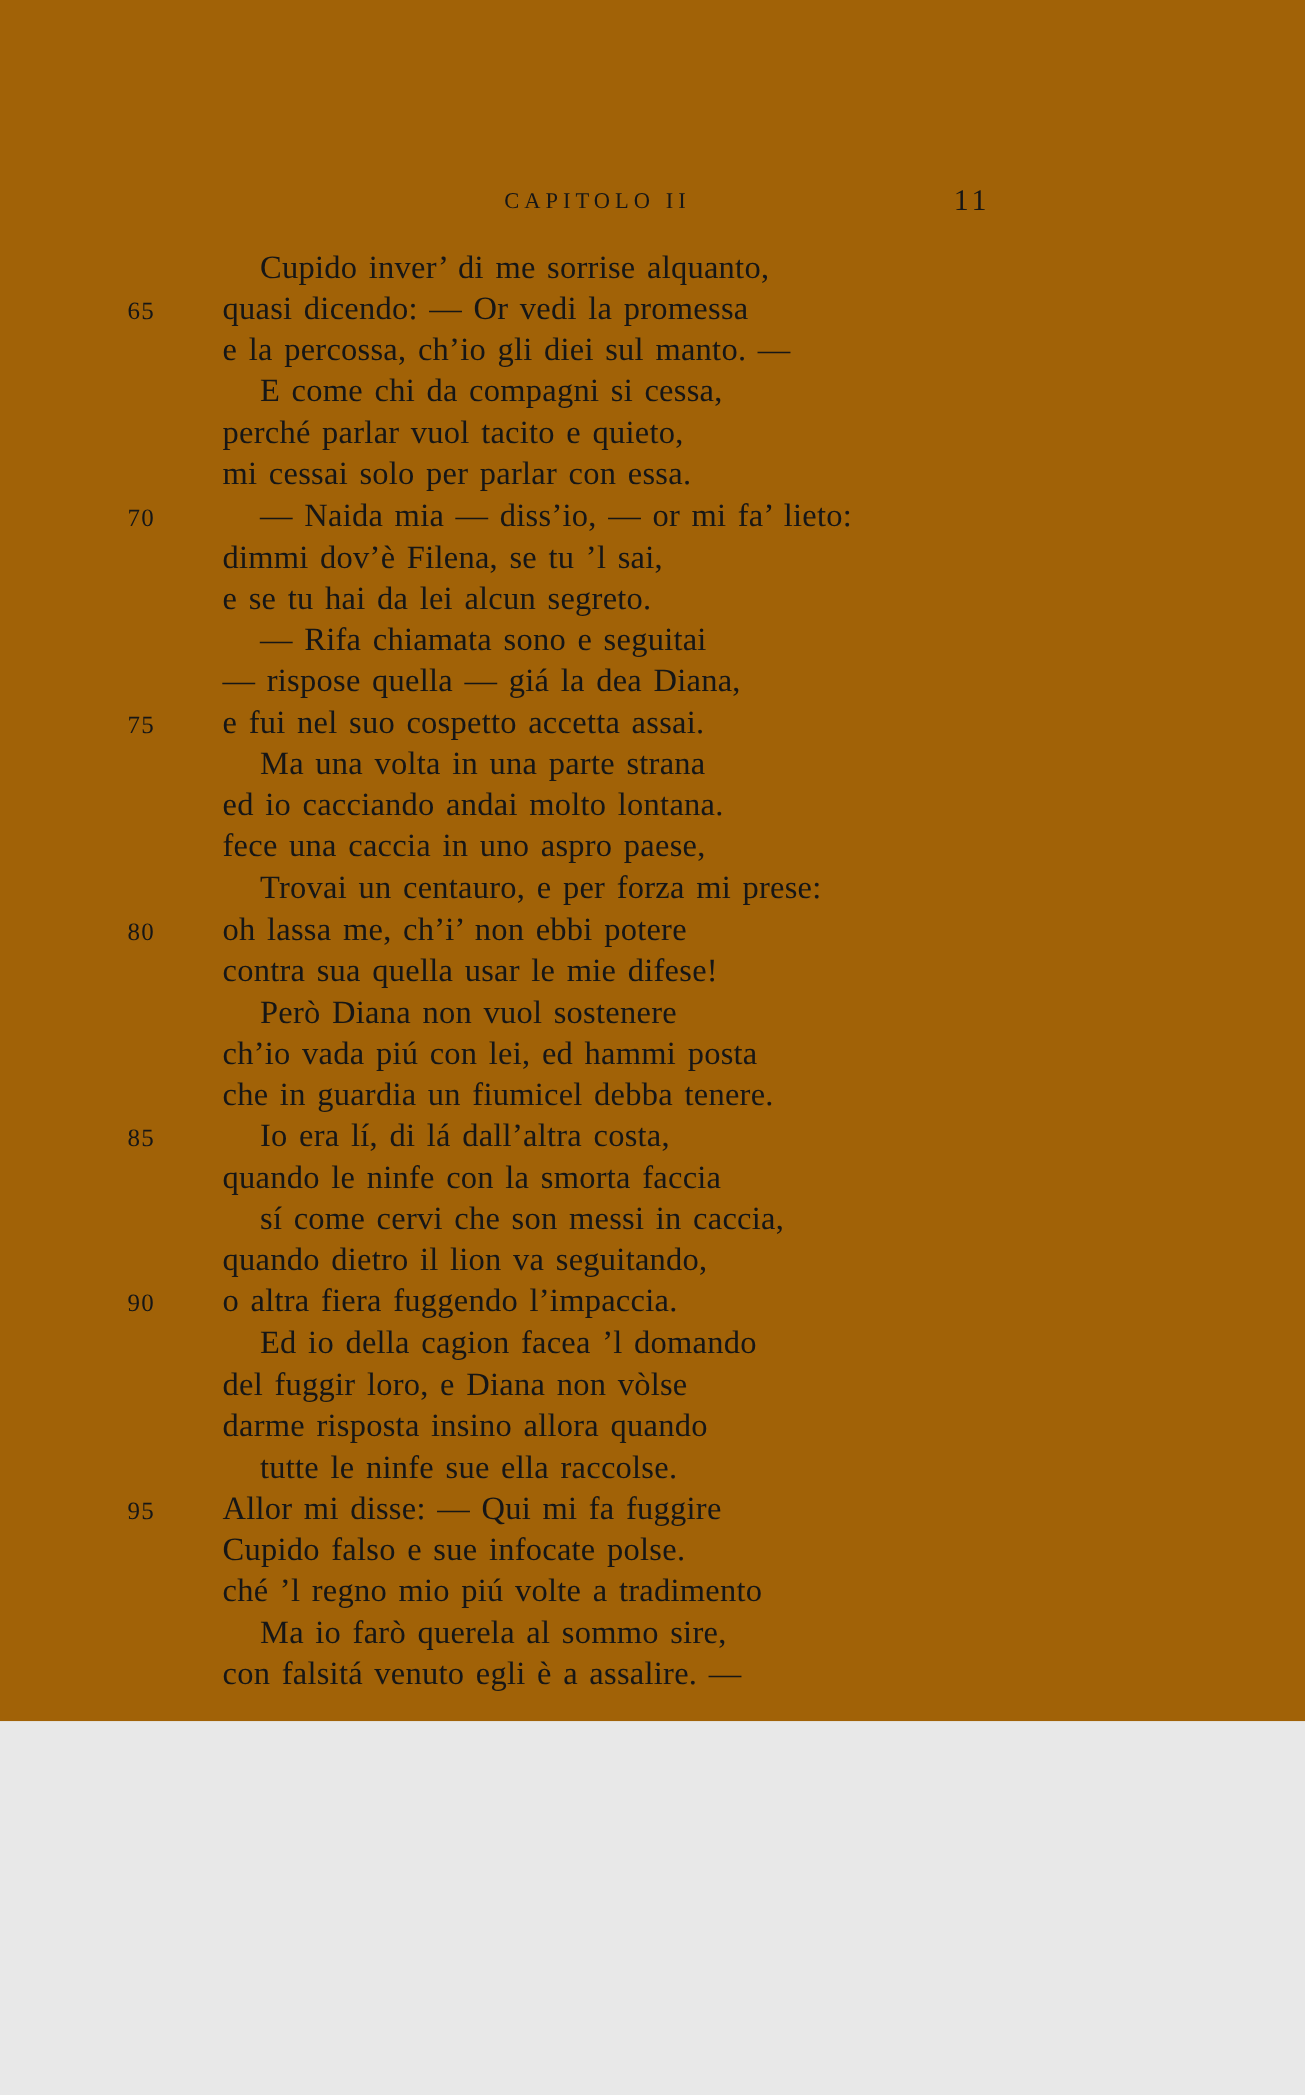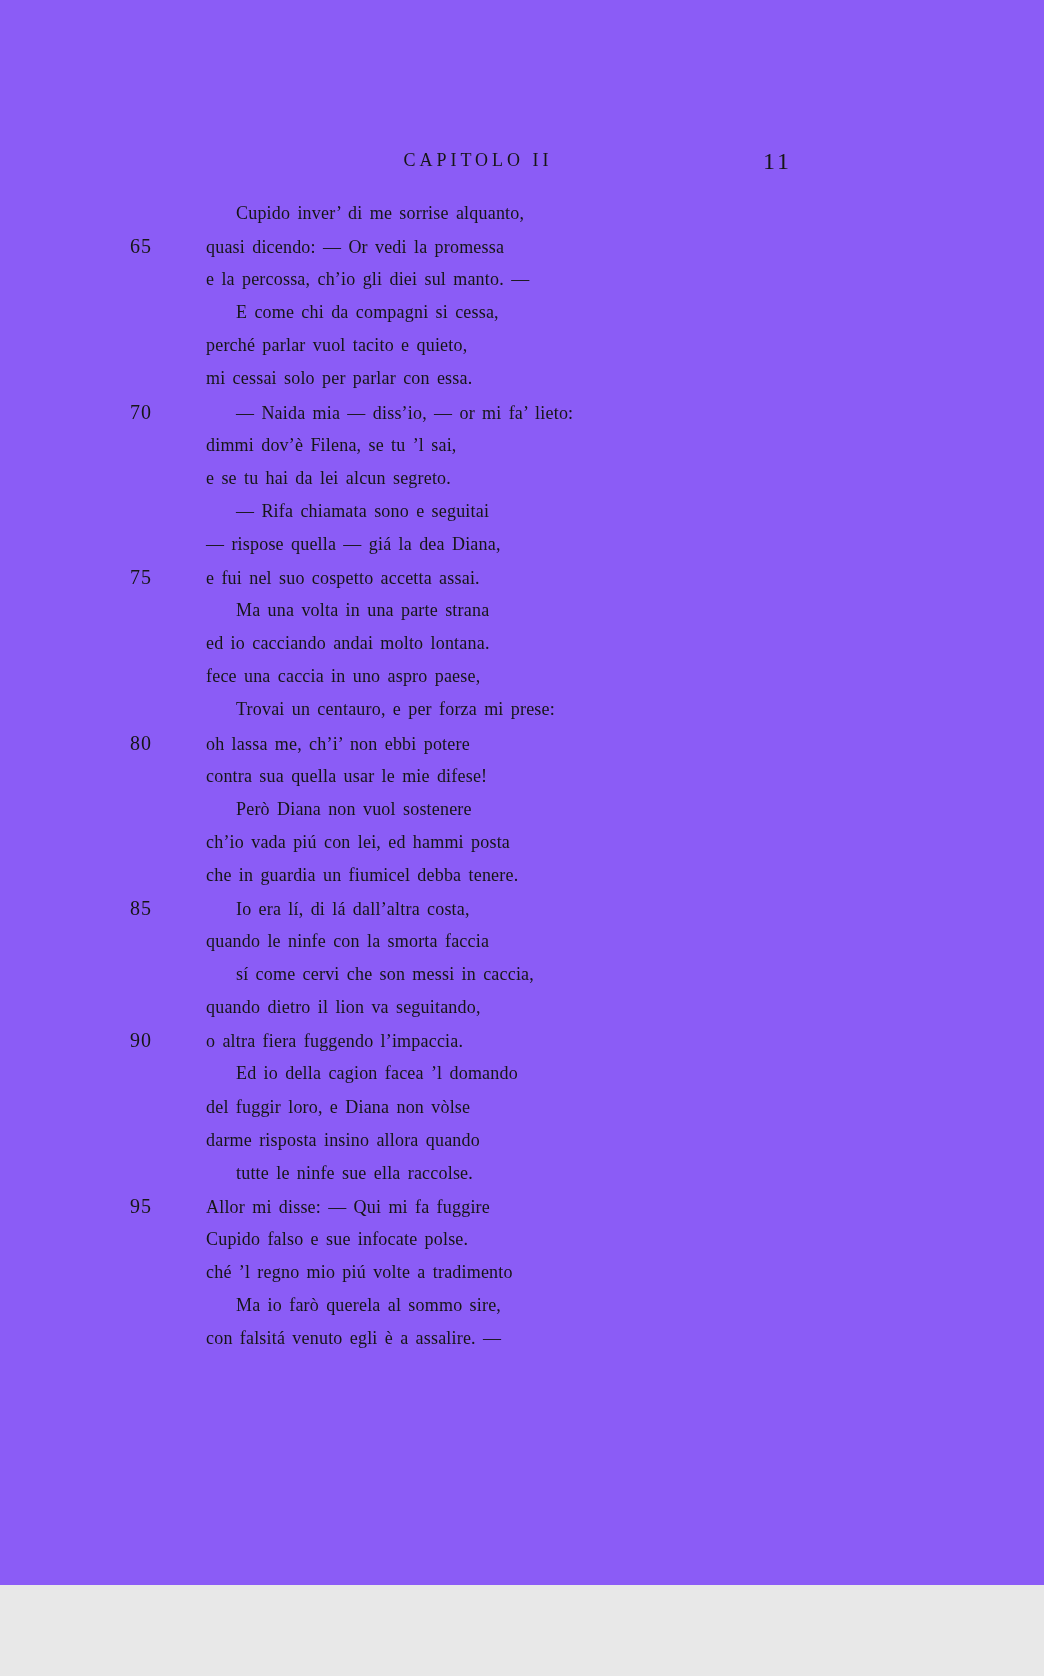--- a/index.html
+++ b/index.html
@@ -1,20 +1,20 @@
 <!DOCTYPE html>
 <html><head>
 <meta charset="utf-8">
 <style>
   html, body { margin: 0; padding: 0; background: #e8e8e8; }
   .page {
     position: relative;
     width: 1044px;
-    height: 1585px;
-    background: #8b5cf6;
+    height: 1377px;
+    background: #a16207;
     color: #161616;
     font-family: "Liberation Serif", "DejaVu Serif", serif;
     overflow: hidden;
   }
   .running-head {
     position: absolute;
     top: 148px;
     left: 0;
     width: 1044px;
     height: 30px;
@@ -45,26 +45,25 @@
   .line {
     height: 33.1px;
     line-height: 33.1px;
     white-space: nowrap;
   }
   .num {
     display: inline-block;
     width: 43px;
     font-size: 20px;
     letter-spacing: 1px;
-    margin-left: 28px;
   }
   .txt {
     display: inline-block;
     margin-left: 33px;
-    font-size: 18px;
+    font-size: 26px;
     word-spacing: 2.5px;
     letter-spacing: 0.2px;
   }
   .line.indent .txt {
     margin-left: 63px;
   }
 </style>
 </head>
 <body>
 

